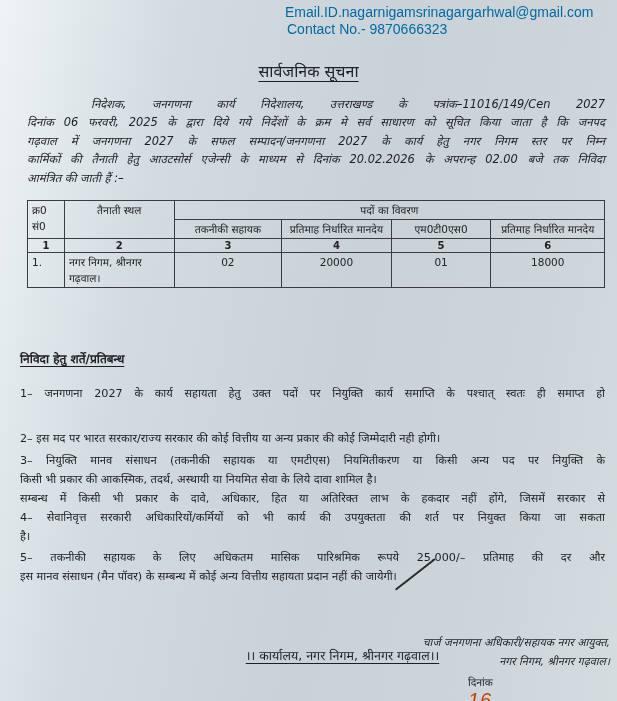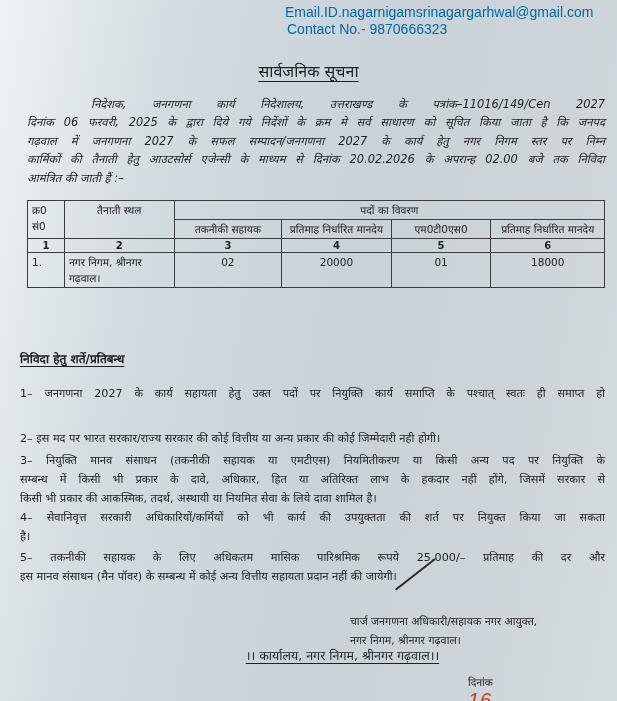--- a/index.html
+++ b/index.html
@@ -19,21 +19,21 @@
   .intro .first { padding-left: 64px; }
   table.posts {
     position: absolute; left: 27px; top: 200px; width: 578px;
     border-collapse: collapse; font-size: 10.5px; color: #222;
   }
   table.posts td { border: 1.3px solid #3a3c3f; padding: 1px 4px; line-height: 16px; vertical-align: top; text-align: center; }
   table.posts td.left { text-align: left; }
   table.posts tr.nums td { font-weight: bold; font-size: 10px; line-height: 13px; padding: 0 4px; }
   .terms-head { left: 20px; top: 318px; font-size: 12px; font-weight: bold; text-decoration: underline; text-underline-offset: 3px; margin-top: 32px; }
   .clause { left: 20px; width: 585px; font-size: 11.2px; line-height: 19px; text-align: justify; text-align-last: justify; margin-top: 48px; }
-  .sig { left: 350px; top: 612px; font-size: 10.8px; line-height: 19px; text-align: left; width: 260px; }
+  .sig { left: 350px; top: 633px; font-size: 10.8px; line-height: 19px; text-align: right; width: 260px; font-style: italic; }
   .sign-stroke { left: 385px; top: 558px; width: 50px; height: 2px; background: #2a2a2a; transform: rotate(-38deg); transform-origin: right center; }
   .office { left: 0; width: 613px; top: 647px; text-align: center; font-size: 12.5px; padding-left: 36px; }
   .office span { text-decoration: underline; text-underline-offset: 3px; }
   .ref { left: 20px; top: 675px; font-size: 10.5px; display: flex; align-items: baseline; margin-top: 26px; }
   .handwritten { font-family: Liberation Sans, sans-serif; font-size: 19px; font-style: italic; color: #c2410c; margin: 0 6px 0 2px; letter-spacing: 1px; }
   .date { left: 465px; top: 675px; font-size: 10.5px; display: flex; align-items: baseline; flex-direction: column; }
   .date .handwritten { font-size: 20px; margin: 0 6px 0 3px; }
 </style>
 </head>
 <body>
@@ -100,22 +100,22 @@
 <div class="abs clause" style="top:336px">
   <div>1– जनगणना 2027 के कार्य सहायता हेतु उक्त पदों पर नियुक्ति कार्य समाप्ति के पश्चात् स्वतः ही समाप्त हो</div>
 </div>
 
 <div class="abs clause" style="top:381px; text-align-last:left">
   <div>2– इस मद पर भारत सरकार/राज्य सरकार की कोई वित्तीय या अन्य प्रकार की कोई जिम्मेदारी नही होगी।</div>
 </div>
 
 <div class="abs clause" style="top:403px">
   <div>3– नियुक्ति मानव संसाधन (तकनीकी सहायक या एमटीएस) नियमितीकरण या किसी अन्य पद पर नियुक्ति के</div>
+  <div style="text-align-last:left">किसी भी प्रकार की आकस्मिक, तदर्थ, अस्थायी या नियमित सेवा के लिये दावा शामिल है।</div>
   <div>सम्बन्ध में किसी भी प्रकार के दावे, अधिकार, हित या अतिरिक्त लाभ के हकदार नहीं होंगे, जिसमें सरकार से</div>
-  <div style="text-align-last:left">किसी भी प्रकार की आकस्मिक, तदर्थ, अस्थायी या नियमित सेवा के लिये दावा शामिल है।</div>
 </div>
 
 <div class="abs clause" style="top:460px">
   <div>4– सेवानिवृत्त सरकारी अधिकारियों/कर्मियों को भी कार्य की उपयुक्तता की शर्त पर नियुक्त किया जा सकता</div>
   <div style="text-align-last:left">है।</div>
 </div>
 
 <div class="abs clause" style="top:500px">
   <div>5– तकनीकी सहायक के लिए अधिकतम मासिक पारिश्रमिक रूपये 25,000/– प्रतिमाह की दर और</div>
   <div style="text-align-last:left">इस मानव संसाधन (मैन पॉवर) के सम्बन्ध में कोई अन्य वित्तीय सहायता प्रदान नहीं की जायेगी।</div>

